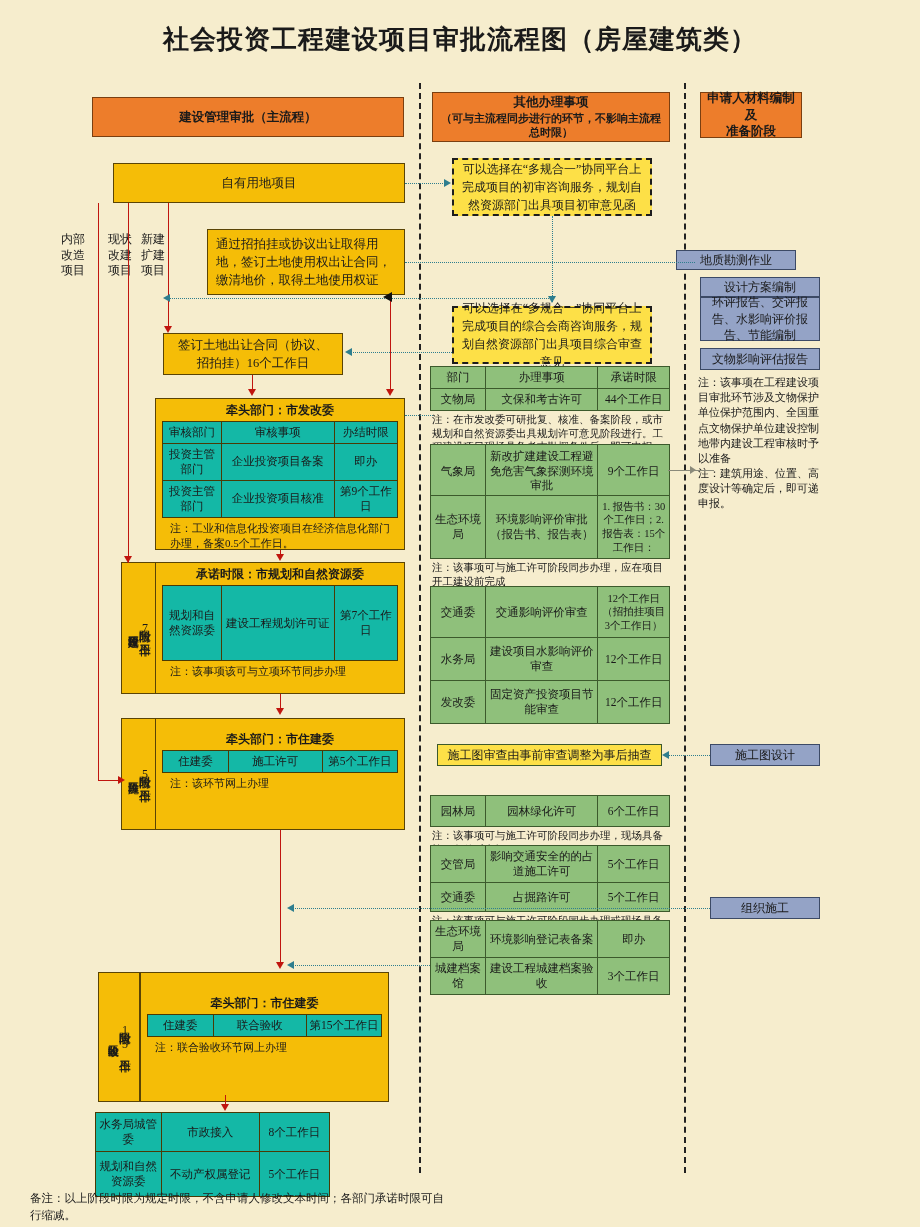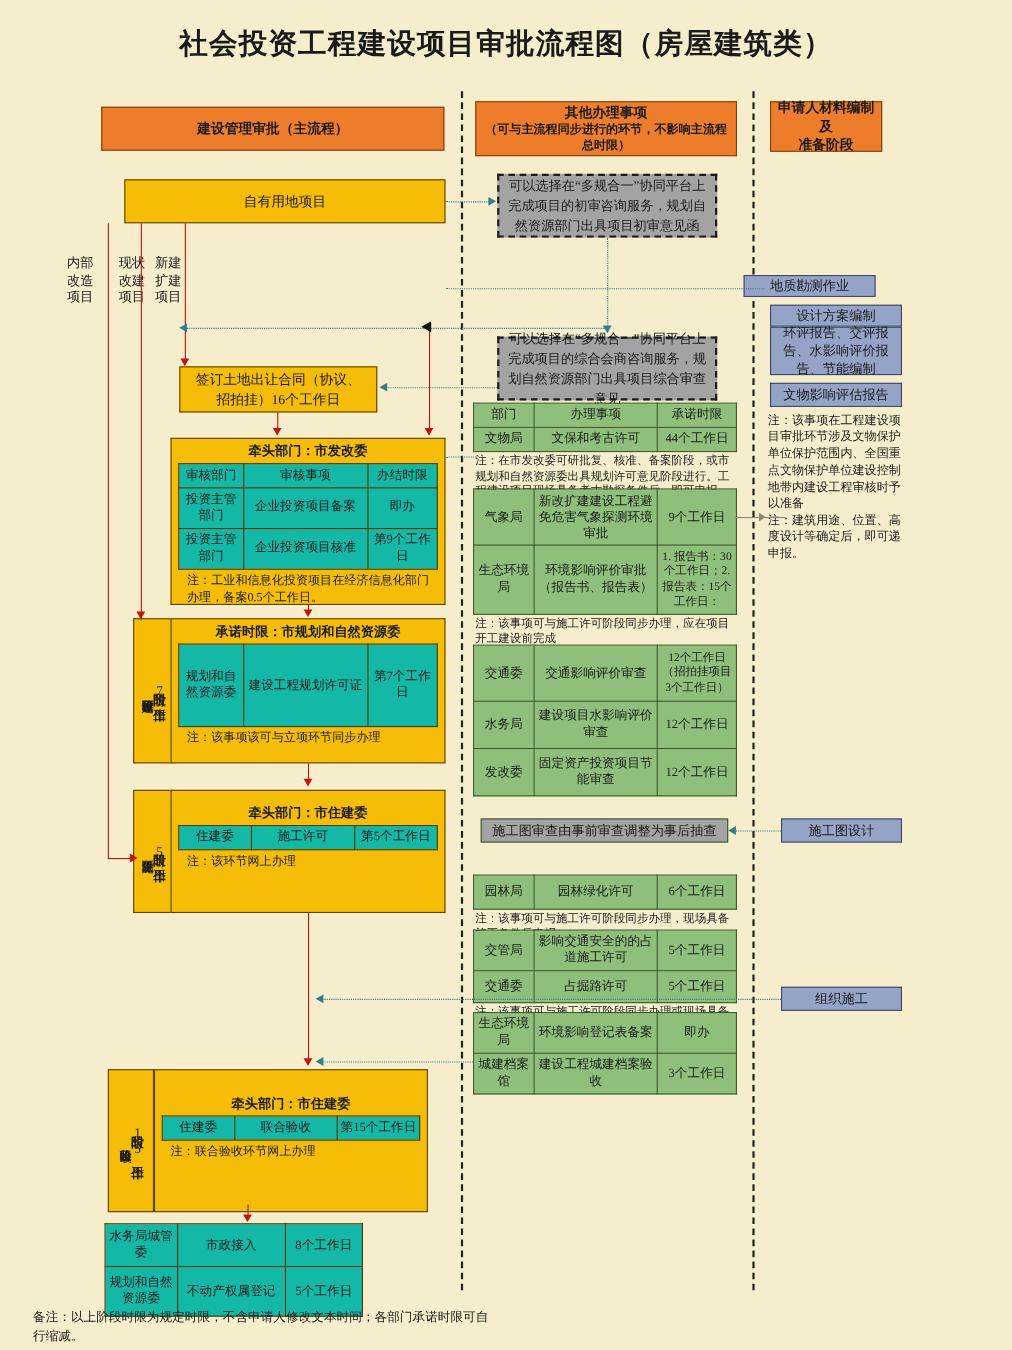--- a/index.html
+++ b/index.html
@@ -68,21 +68,21 @@
   table.grid td{
     border:1.2px solid #4a3a05;
     text-align:center;font-size:11.5px;line-height:1.3;
     padding:3px 2px;
   }
   table.ygrid td{background:#14b8a6;}
   table.ggrid td{border-color:#3c5a2c;background:#8FC07B;}
 
   
   .gbox{
-    background:#a3a3a3;border:1.5px solid #3c5a2c;
+    background:#fde047;border:1.5px solid #3c5a2c;
     display:flex;align-items:center;justify-content:center;
     text-align:center;font-size:12px;line-height:1.5;padding:4px 8px;
   }
   .gbox.dash{border:2px dashed #1d1d1d;}
   .gnote{font-size:10.5px;line-height:1.3;text-align:left;}
 
   
   .bbox{
     background:#94A3C6;border:1.5px solid #3c4a66;
     display:flex;align-items:center;justify-content:center;
@@ -166,20 +166,23 @@
   </div>
 
   <div class="abs ybox" style="left:113px;top:163px;width:292px;height:40px;">
     <span>自有用地项目</span>
   </div>
 
   <div class="abs" style="left:60px;top:232px;width:26px;text-align:center;font-size:12px;line-height:1.3;">内部<br>改造<br>项目</div>
   <div class="abs" style="left:107px;top:232px;width:26px;text-align:center;font-size:12px;line-height:1.3;">现状<br>改建<br>项目</div>
   <div class="abs" style="left:140px;top:232px;width:26px;text-align:center;font-size:12px;line-height:1.3;">新建<br>扩建<br>项目</div>
 
+  <div class="abs ybox" style="left:207px;top:229px;width:198px;height:66px;">
+    <span style="text-align:left;">通过招拍挂或协议出让取得用地，签订土地使用权出让合同，缴清地价，取得土地使用权证</span>
+  </div>
 
   <div class="abs ybox" style="left:163px;top:333px;width:180px;height:42px;">
     <span>签订土地出让合同（协议、招拍挂）16个工作日</span>
   </div>
 
   <div class="abs ygroup" style="left:155px;top:398px;width:250px;height:152px;padding:0 6px 4px;">
     <div class="ytitle">牵头部门：市发改委</div>
     <table class="grid ygrid">
       <tbody>
           <tr>

